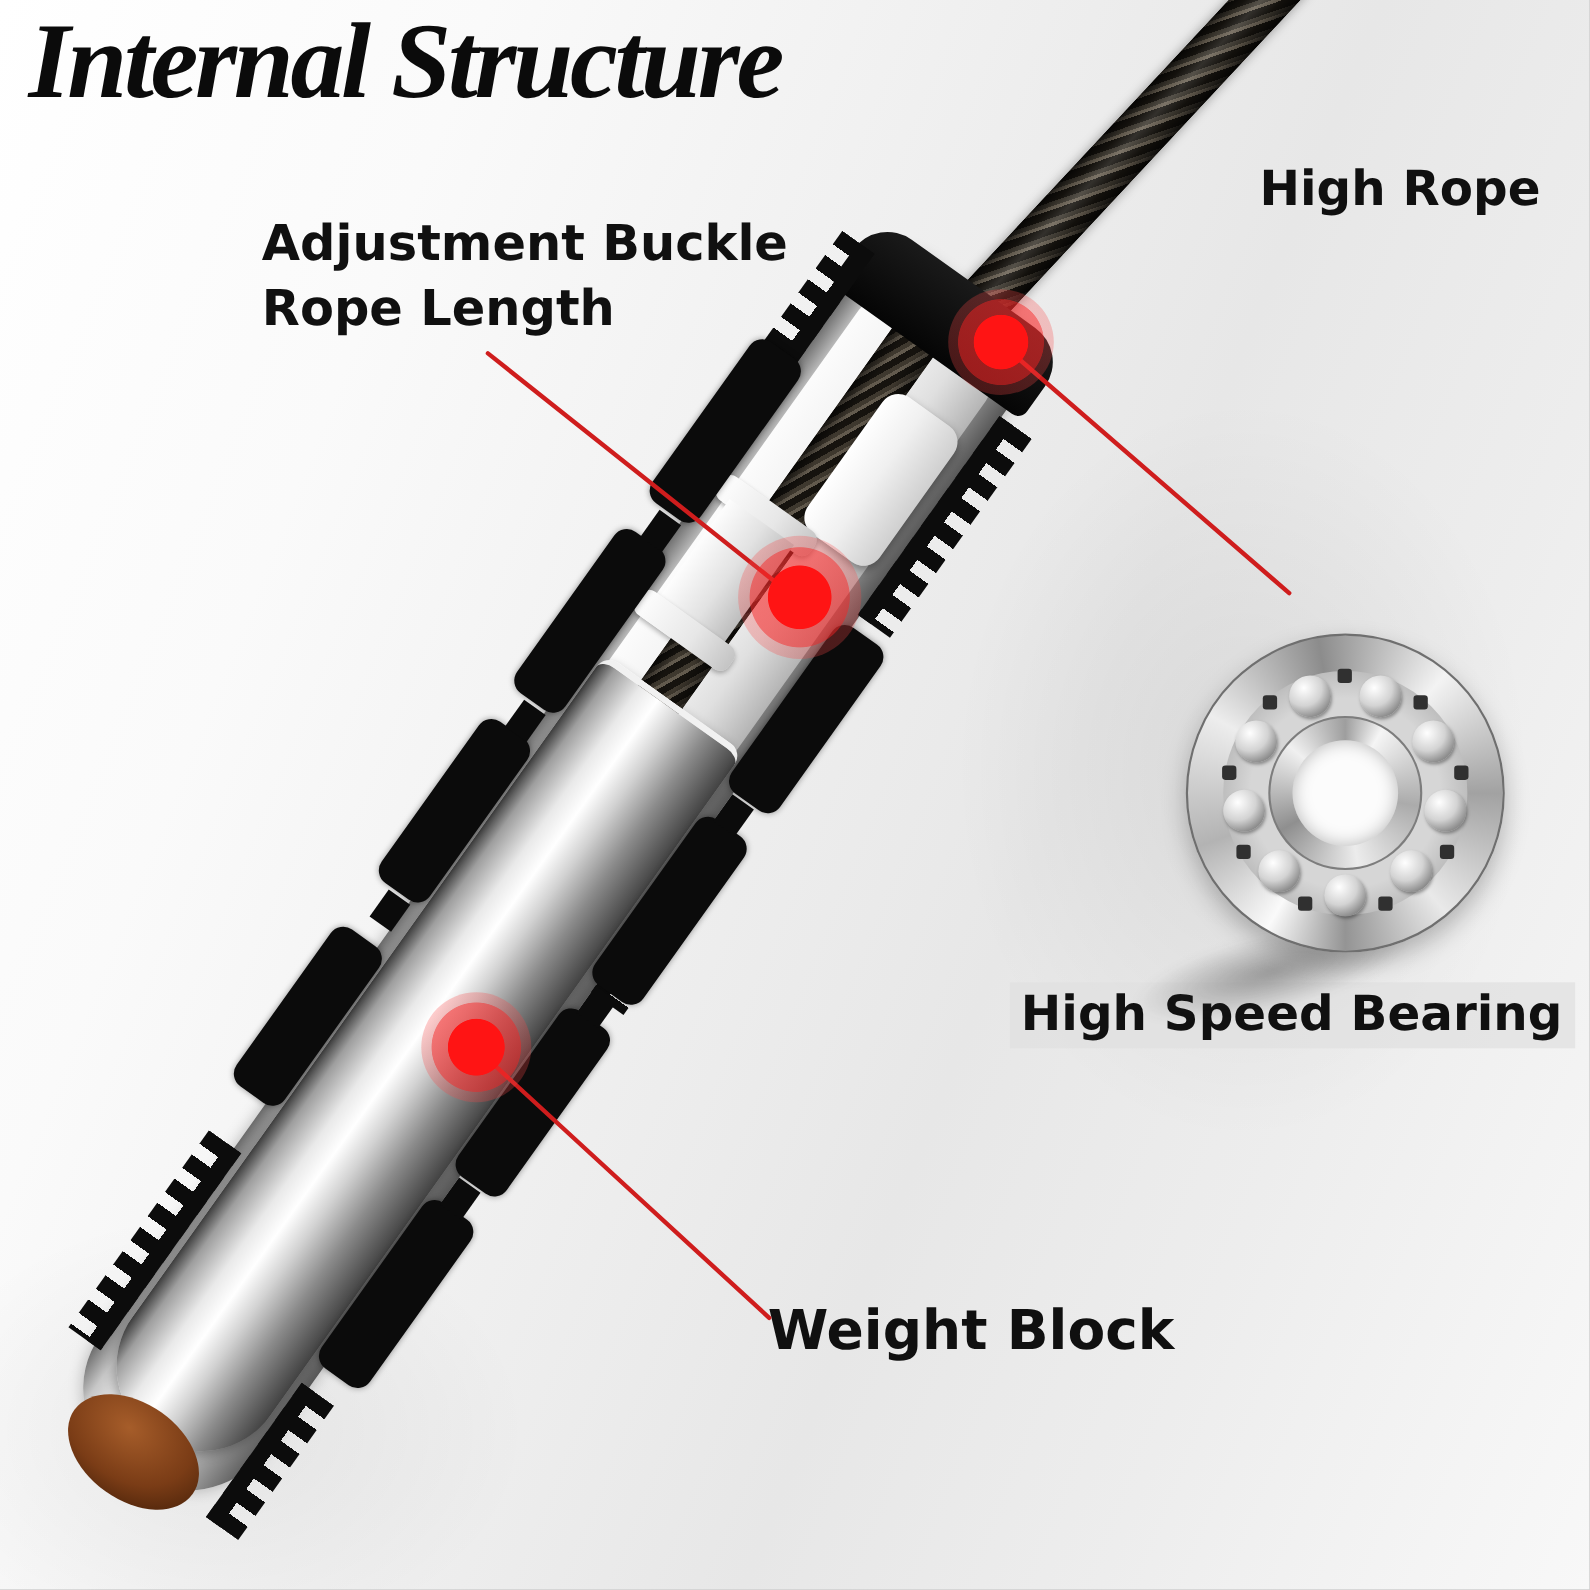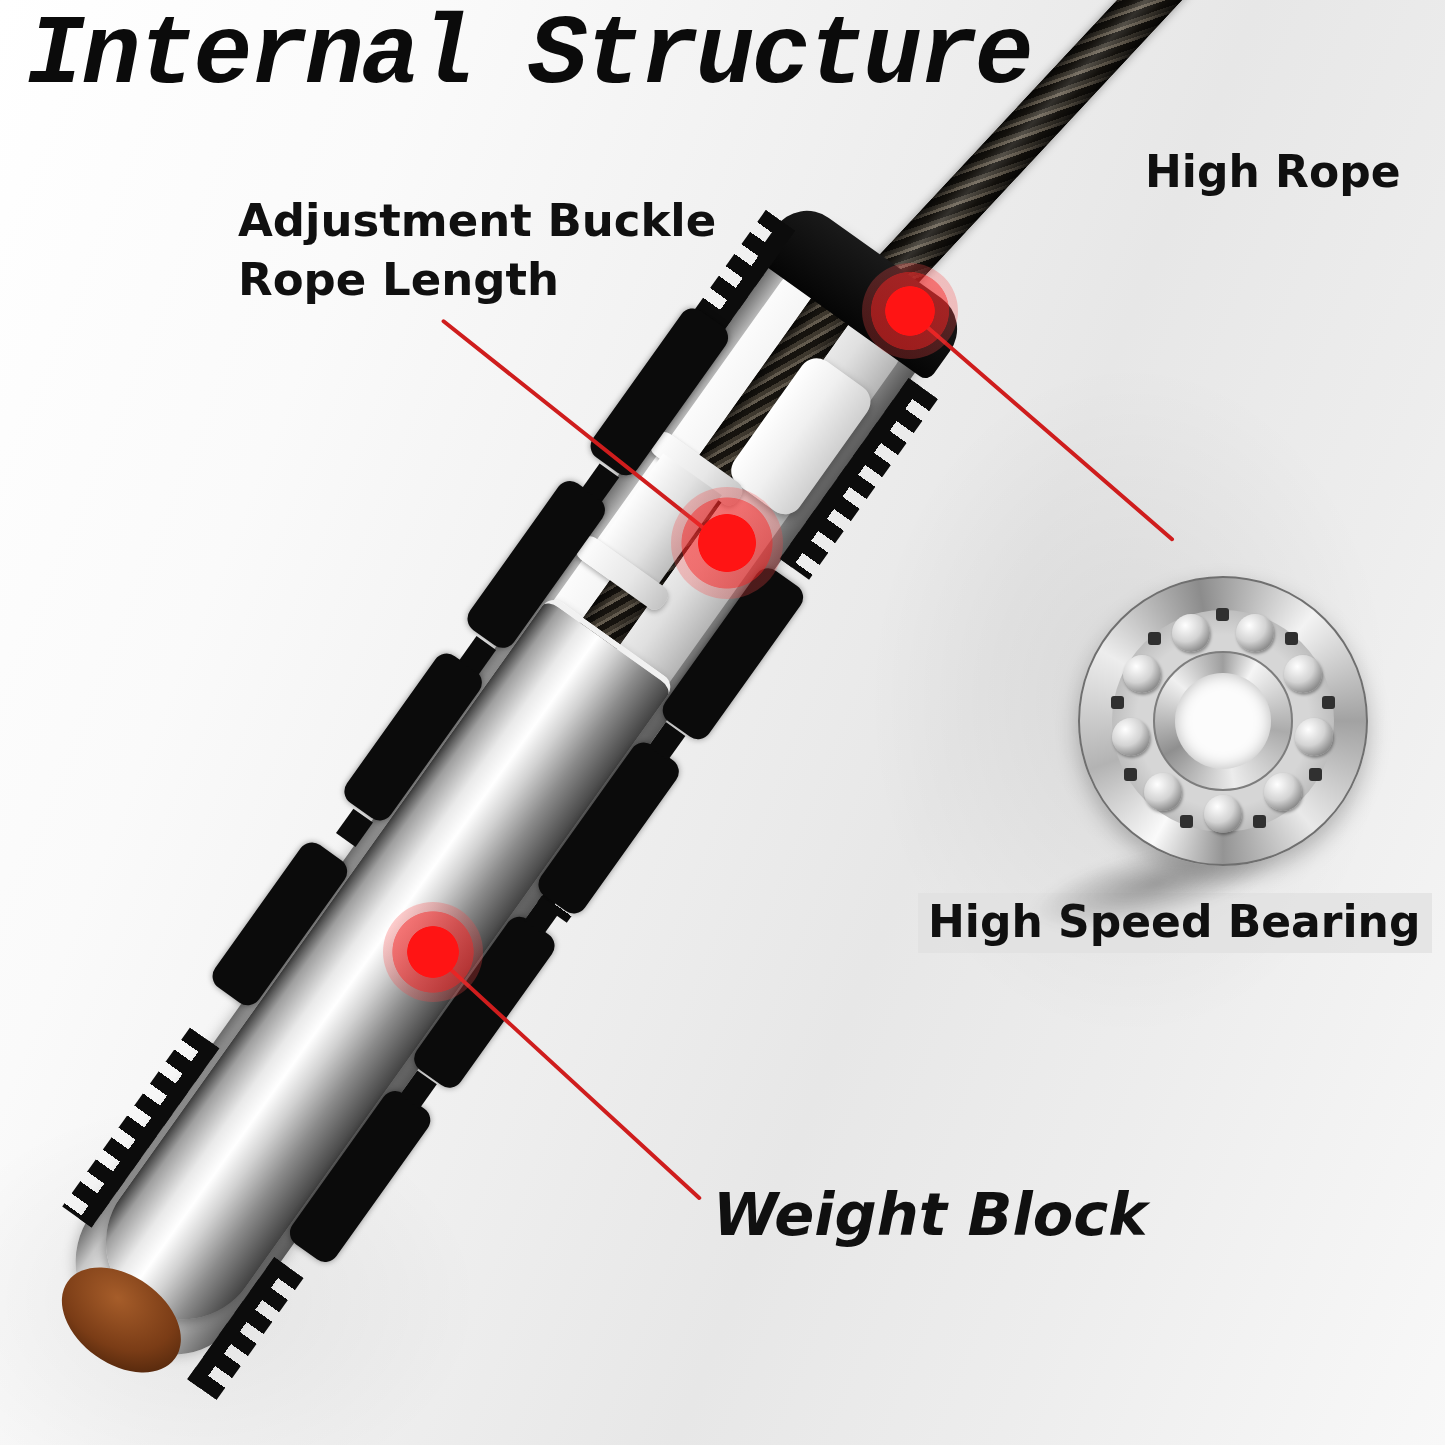--- a/index.html
+++ b/index.html
@@ -10,28 +10,28 @@
   }
   .shade{position:absolute;pointer-events:none;}
   #shade-right{left:780px;top:250px;width:700px;height:900px;
     background:radial-gradient(closest-side,rgba(0,0,0,0.07),rgba(0,0,0,0) 75%);}
   #shade-bottom-left{left:-150px;top:1050px;width:700px;height:500px;
     background:radial-gradient(closest-side,rgba(0,0,0,0.06),rgba(0,0,0,0) 80%);}
 
   
   #title{
     position:absolute;left:26px;top:0px;margin:0;
-    font-family:Liberation Mono, monospace;font-style:italic;font-weight:700;
+    font-family:Liberation Serif, serif;font-style:italic;font-weight:700;
     font-size:98px;letter-spacing:-3px;color:#0b0b0b;white-space:nowrap;
   }
   .lbl{position:absolute;font-weight:700;color:#101010;white-space:nowrap;}
   #lbl-wire-rope{left:1145px;top:146px;font-size:44px;}
   #lbl-buckle{left:238px;top:192px;font-size:45px;line-height:1.3;}
   #lbl-bearing{left:918px;top:893px;font-size:44px;background:rgba(224,224,224,0.75);padding:3px 12px 6px 10px;}
-  #lbl-weight{left:713px;top:1180px;font-size:59px;font-style:italic;}
+  #lbl-weight{left:698px;top:1180px;font-size:50px;}
 
   
   .leader{position:absolute;height:4px;background:#cf1d1d;border-radius:2px;transform-origin:0 50%;z-index:40;}
   #line-buckle{left:442px;top:318px;width:362px;transform:rotate(38.5deg);}
   #line-bearing{left:912px;top:312px;width:346px;transform:rotate(40.9deg);}
   #line-weight{left:435px;top:953px;width:361px;transform:rotate(42.6deg);}
   .hotspot{position:absolute;border-radius:50%;z-index:45;
     background:radial-gradient(circle,#ff1414 0 36%,rgba(248,42,42,0.62) 37% 57%,rgba(248,70,70,0.28) 58% 74%,rgba(248,90,90,0) 76%);}
   #dot-rope-entry{left:862px;top:263px;width:96px;height:96px;}
   #dot-buckle{left:671px;top:487px;width:112px;height:112px;}

